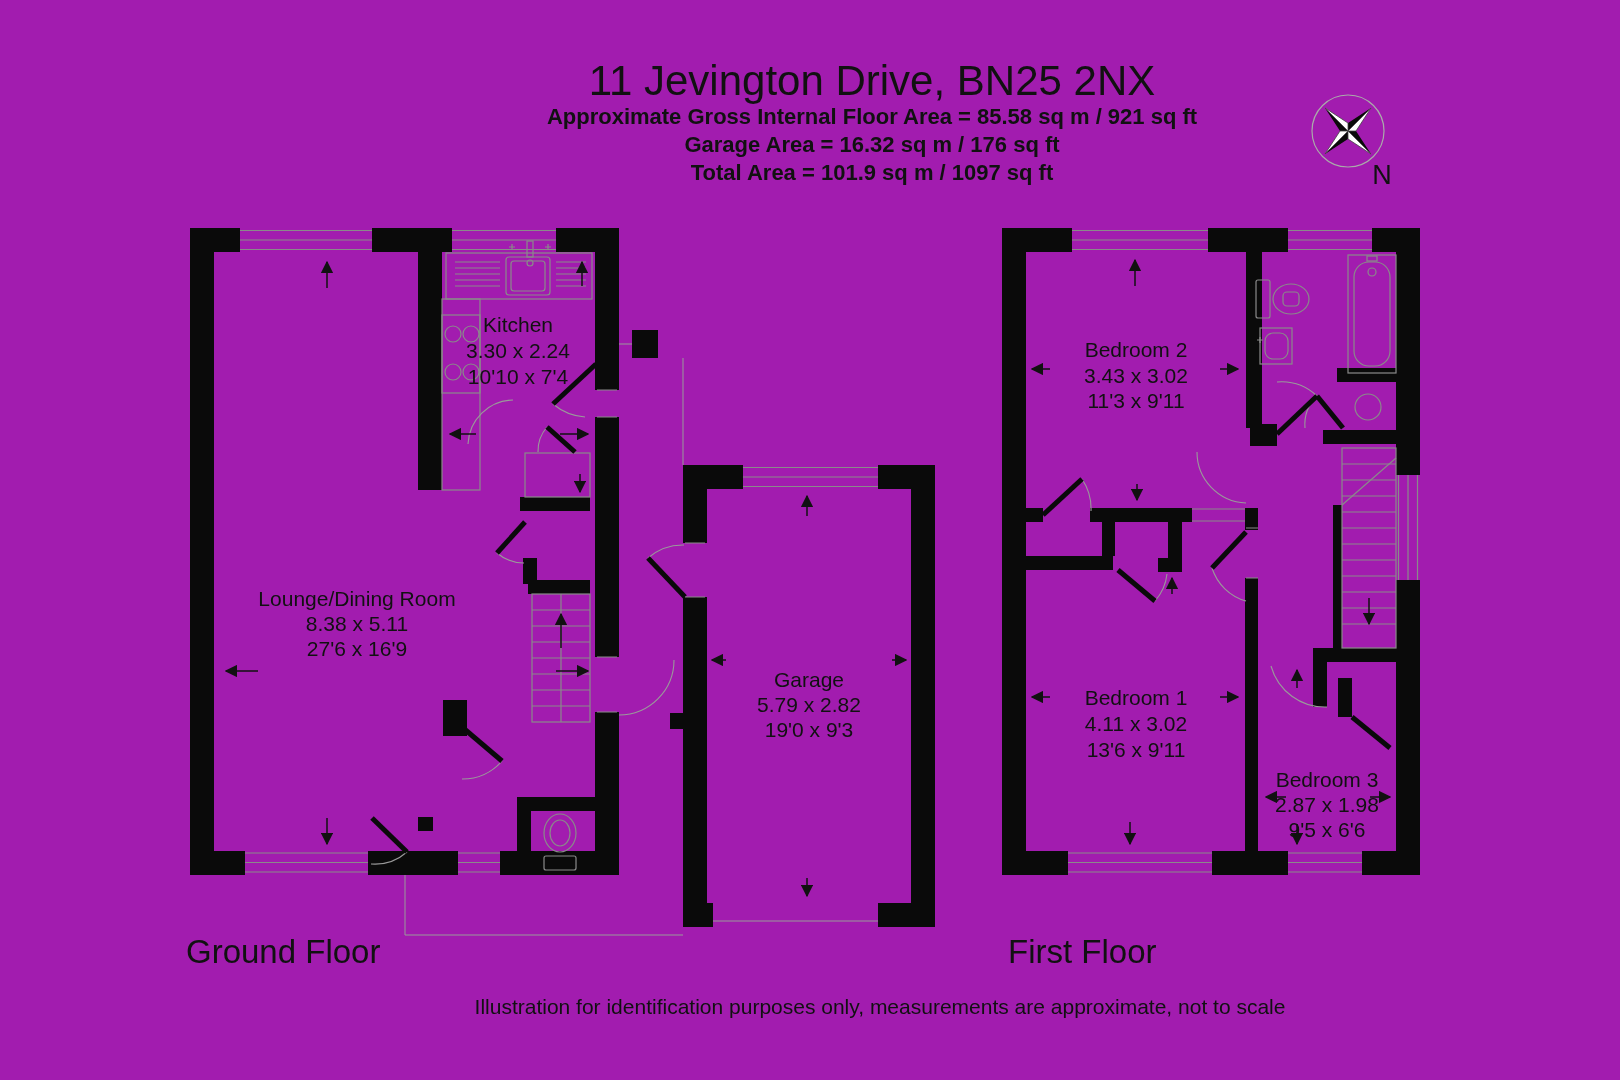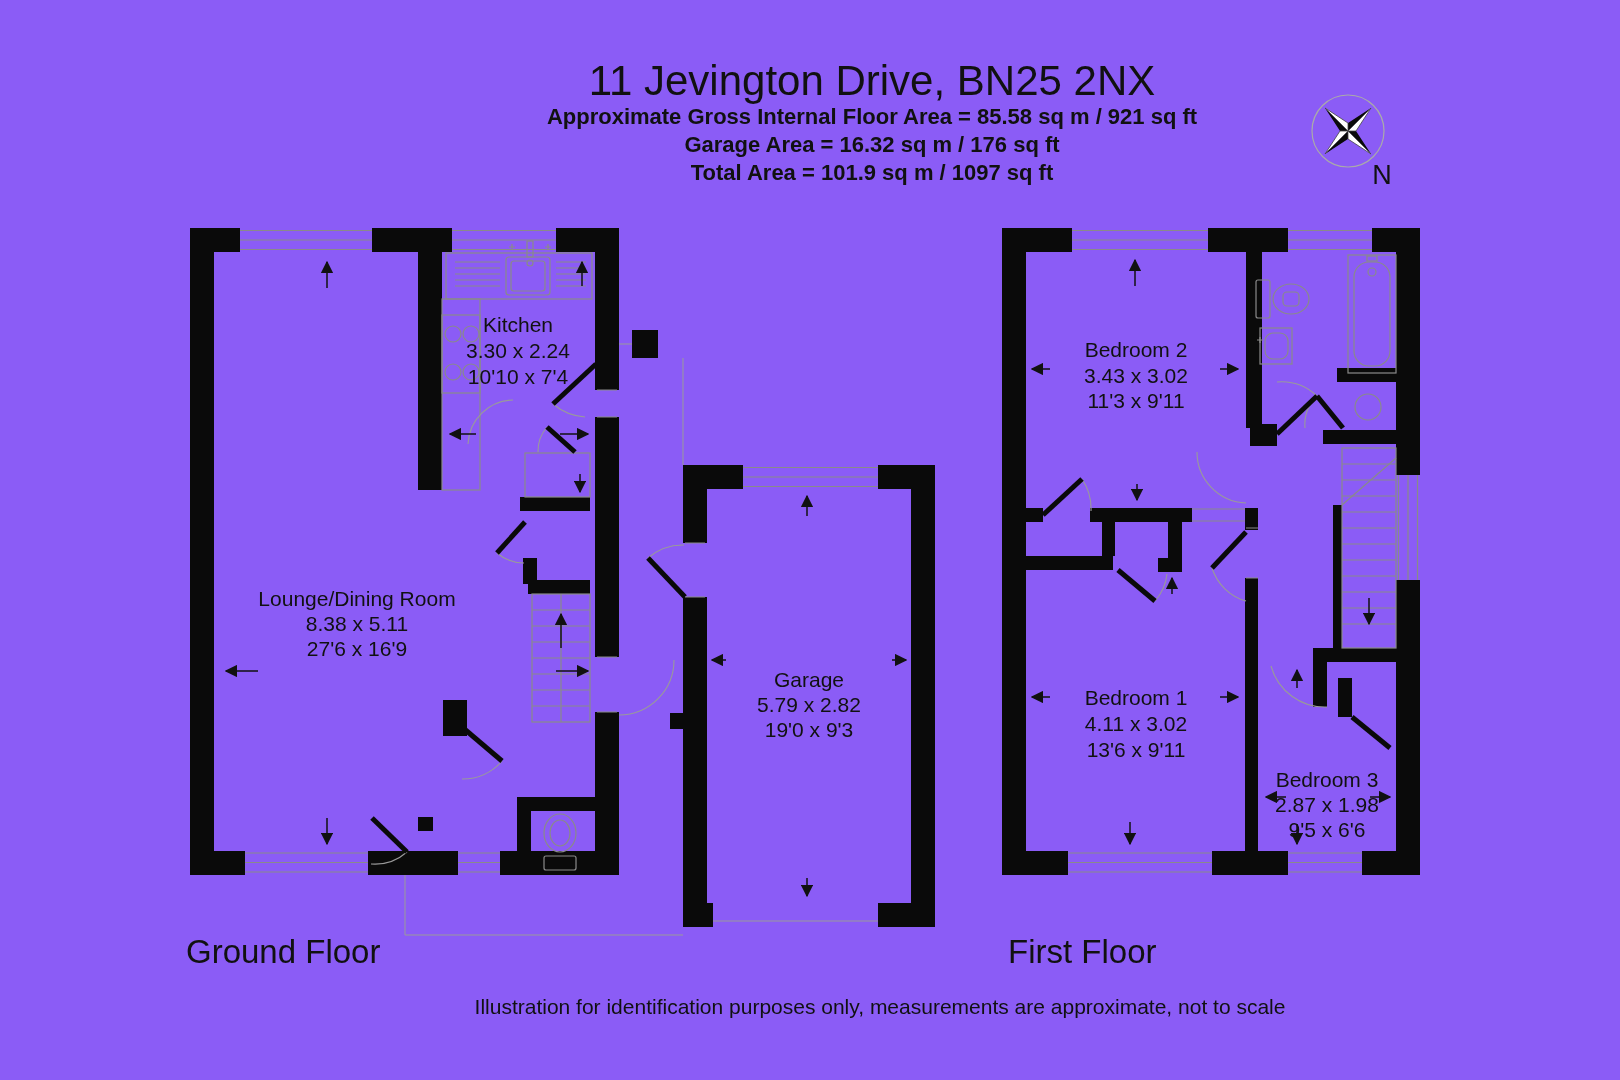--- a/index.html
+++ b/index.html
@@ -1,16 +1,16 @@
 <!DOCTYPE html>
 <html><head>
 <meta charset="utf-8">
 <style>
   html,body{margin:0;padding:0;background:#ffffff;}
-  .page{position:relative;width:1620px;height:1080px;background:#8b5cf6;
+  .page{position:relative;width:1620px;height:1080px;background:#a21caf;
         font-family:"Liberation Sans",sans-serif;overflow:hidden;}
   svg{display:block;}
   .wall{fill:#0a0a0a;stroke:none;}
   .thin{stroke:#8a8a8a;stroke-width:1.2;fill:none;}
   .thin2{stroke:#9a9a9a;stroke-width:1;fill:none;}
   .arc{stroke:#9a9a9a;stroke-width:1.1;fill:none;}
   .leaf{stroke:#0a0a0a;stroke-width:5;fill:none;stroke-linecap:butt;}
   .dim{stroke:#111;stroke-width:1.5;fill:none;}
   .t{fill:#111;}
   .room-name,.room-metric,.room-imperial{font-size:21px;}

